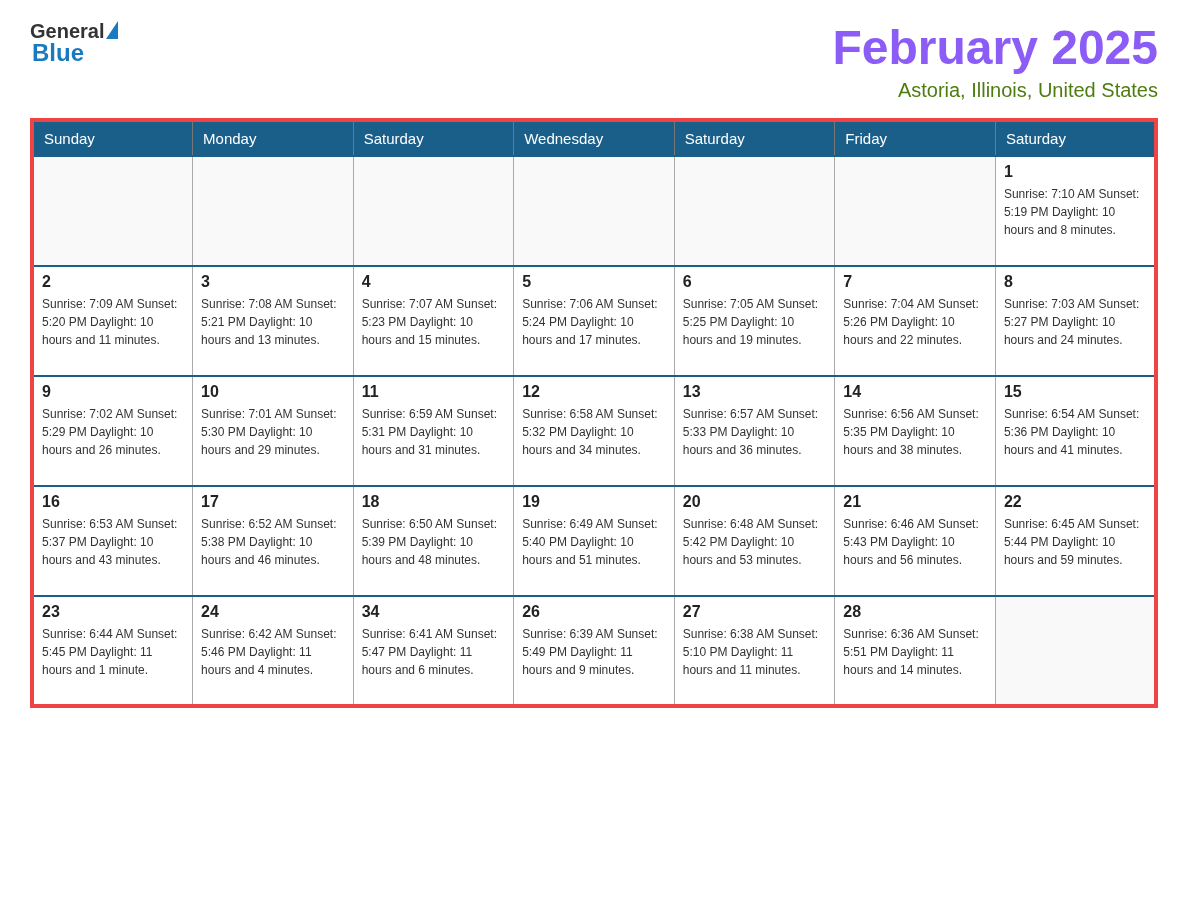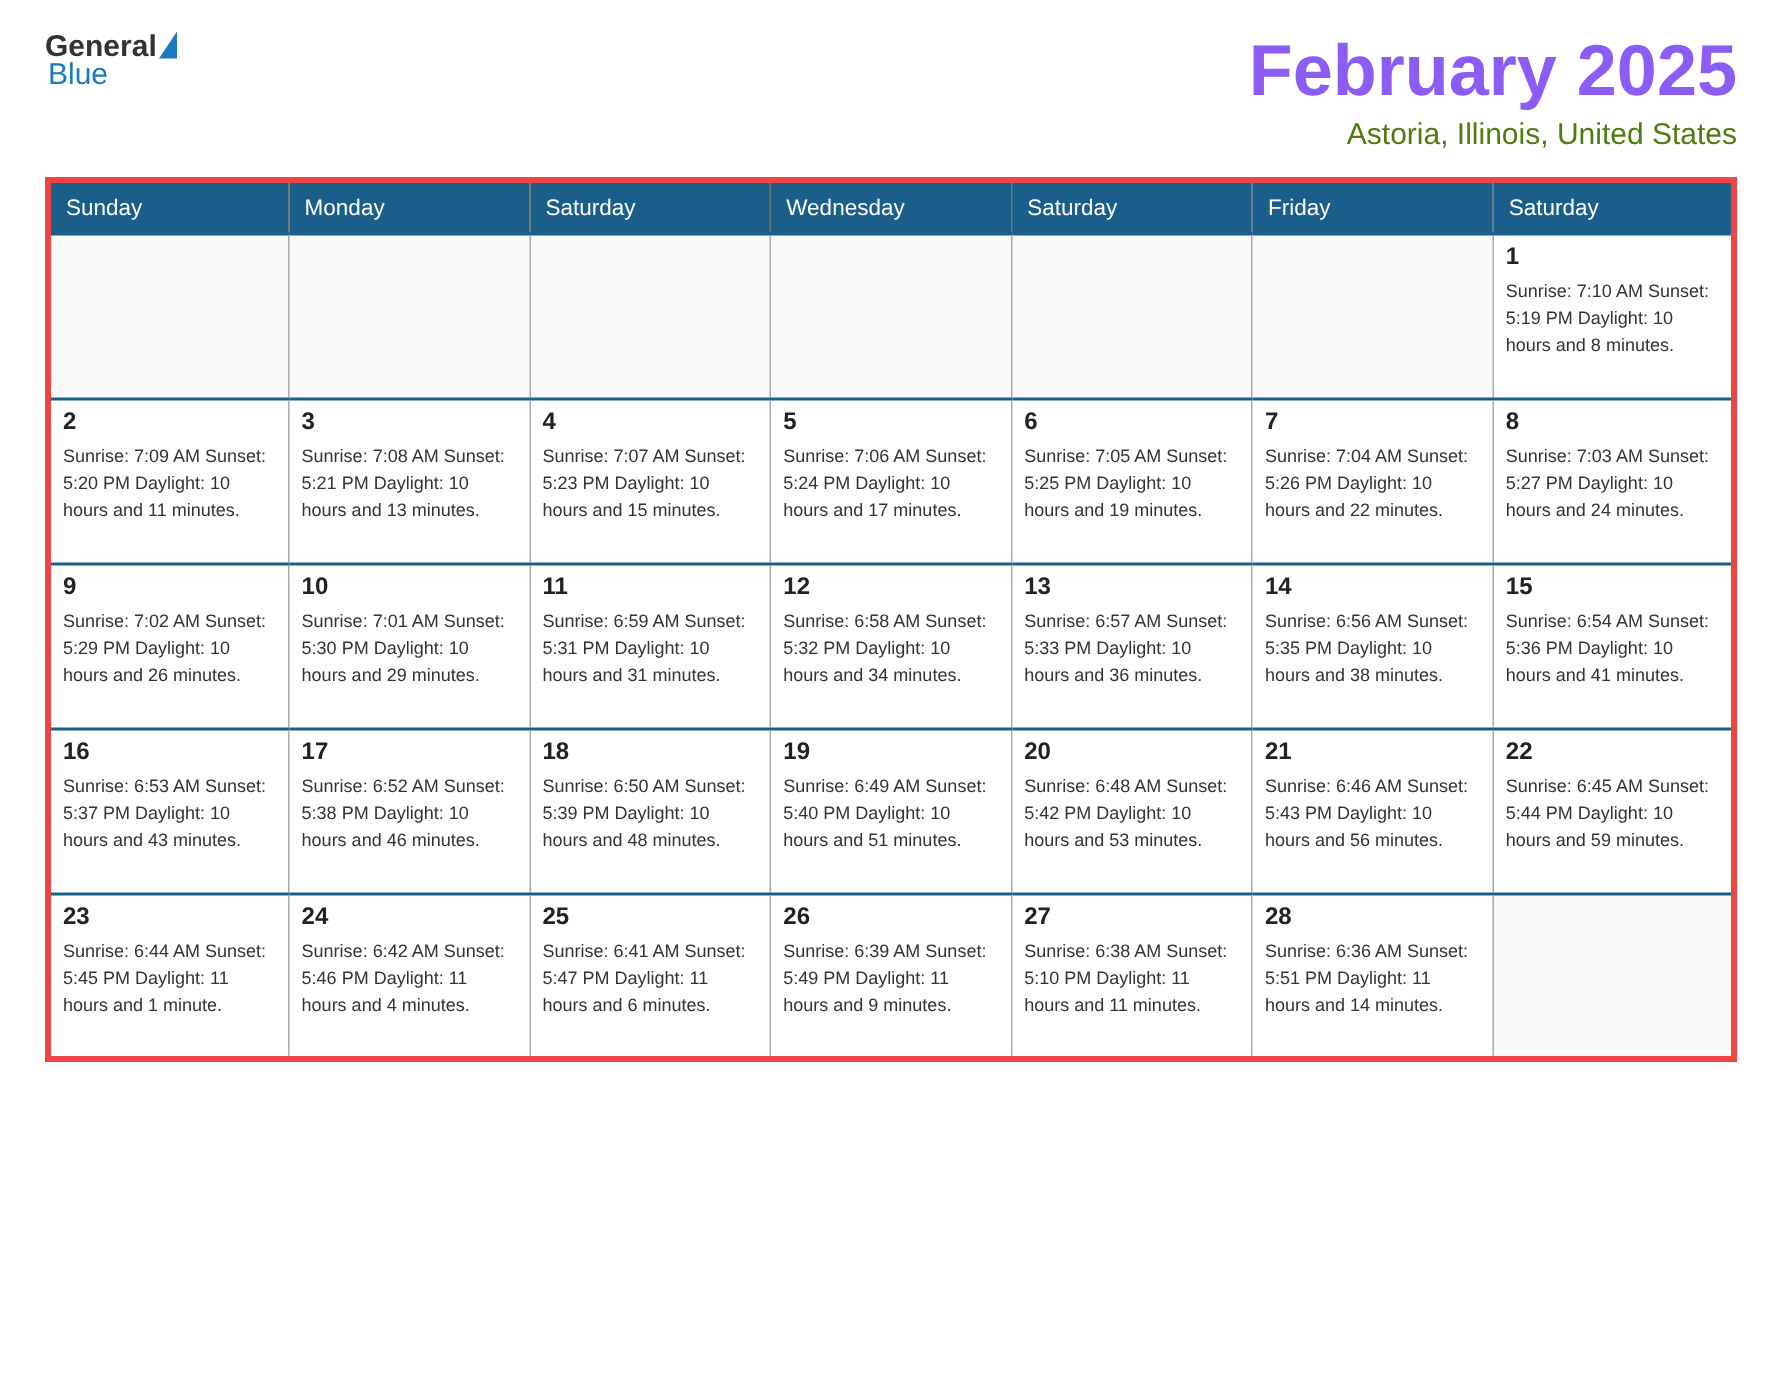--- a/index.html
+++ b/index.html
@@ -34,22 +34,22 @@
       width: 0;
       height: 0;
       border-left: 12px solid transparent;
       border-bottom: 18px solid #1a7abf;
       margin: 0 2px;
       position: relative;
       top: -2px;
     }
     .logo-blue {
       color: #1a7abf;
-      font-size: 20px;
-      font-weight: normal;
+      font-size: 24px;
+      font-weight: bold;
       margin-top: -4px;
       padding-left: 2px;
     }
     .title-section {
       text-align: right;
     }
     .month-title {
       font-size: 48px;
       font-weight: bold;
       color: #8b5cf6;
@@ -282,21 +282,21 @@
 Sunset: 5:45 PM
 Daylight: 11 hours and 1 minute.</div>
         </td>
         <td>
           <span class="day-number">24</span>
           <div class="day-info">Sunrise: 6:42 AM
 Sunset: 5:46 PM
 Daylight: 11 hours and 4 minutes.</div>
         </td>
         <td>
-          <span class="day-number">25</span>
+          <span class="day-number">34</span>
           <div class="day-info">Sunrise: 6:41 AM
 Sunset: 5:47 PM
 Daylight: 11 hours and 6 minutes.</div>
         </td>
         <td>
           <span class="day-number">26</span>
           <div class="day-info">Sunrise: 6:39 AM
 Sunset: 5:49 PM
 Daylight: 11 hours and 9 minutes.</div>
         </td>

